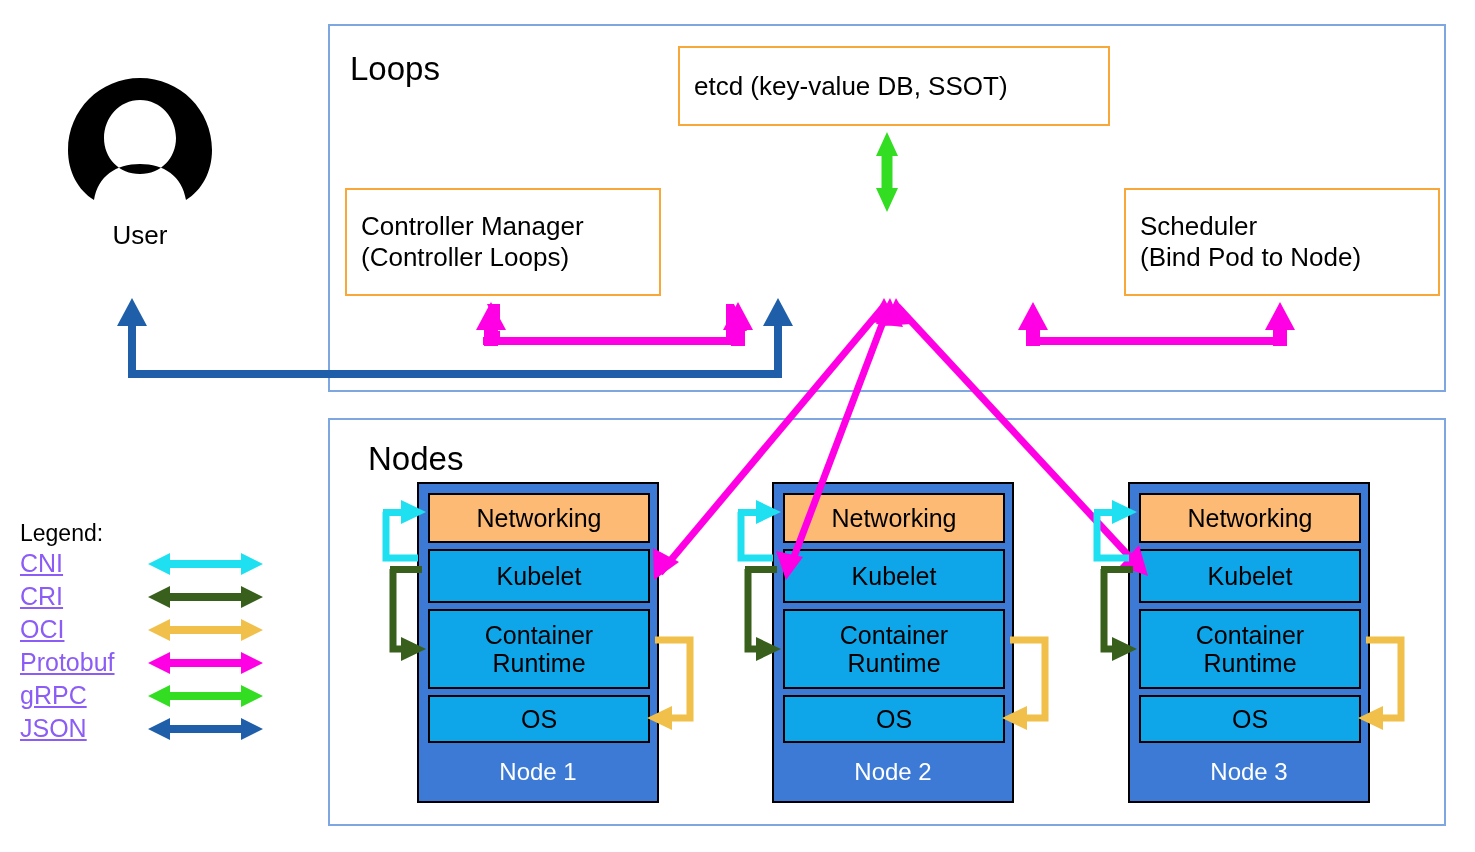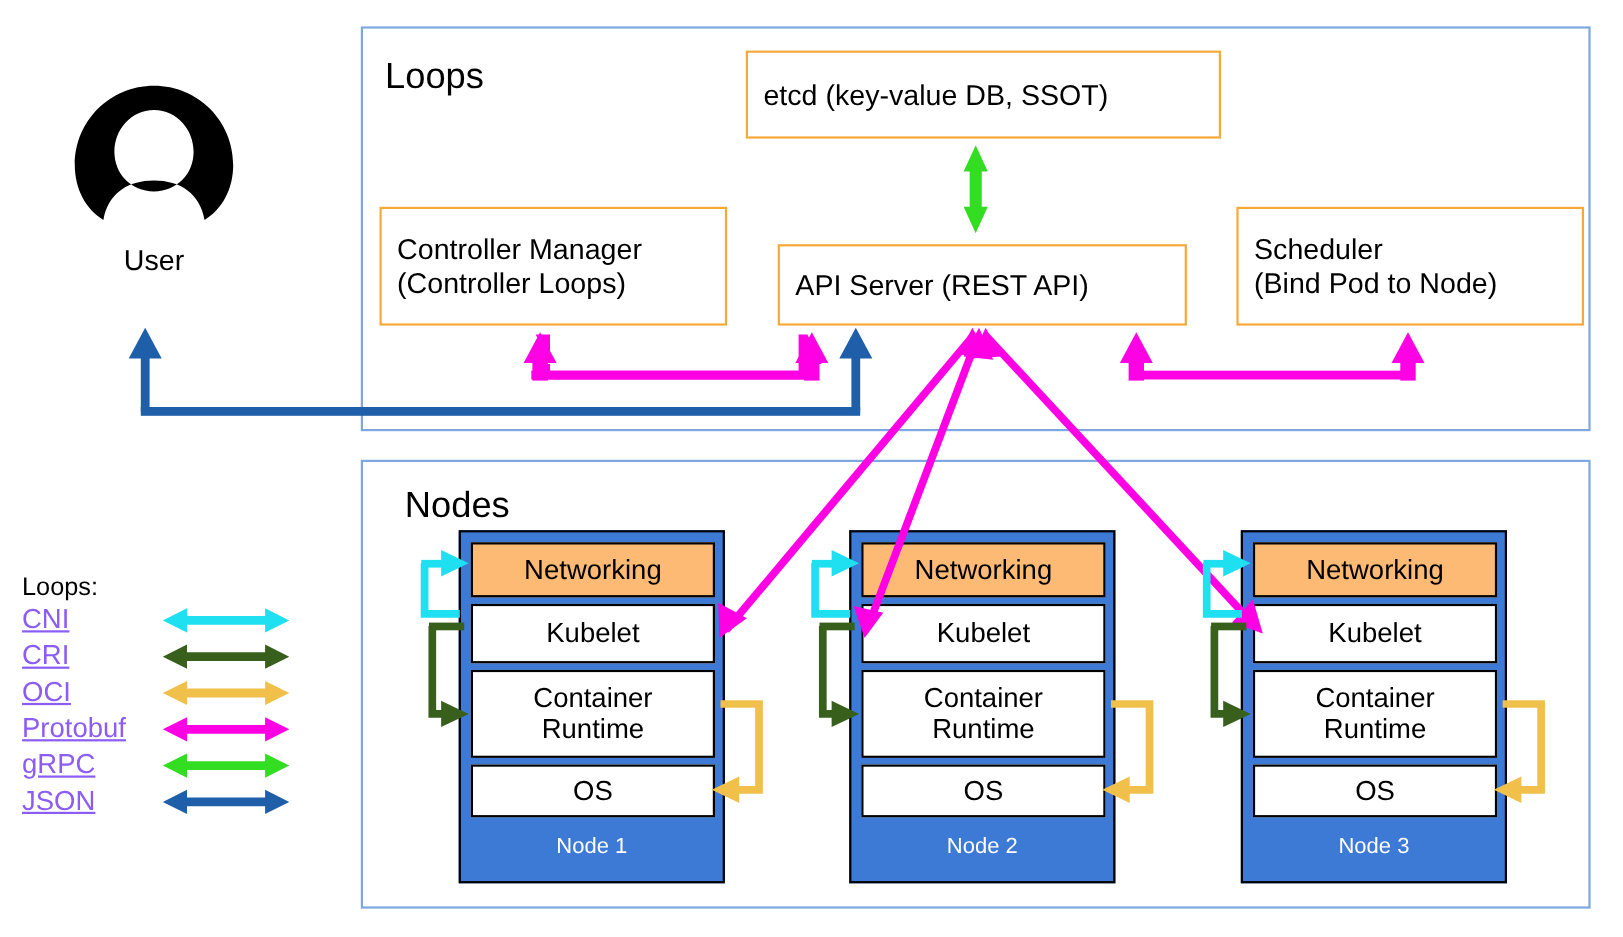--- a/index.html
+++ b/index.html
@@ -52,39 +52,39 @@
   }
 
   
   .node-shell {
     background: #3D7AD6;
     border: 2px solid #000000;
     box-sizing: border-box;
   }
   .node-layer {
     position: absolute;
-    background: #ffffff;
+    background: #0ea5e9;
     border: 2px solid #000000;
     box-sizing: border-box;
     display: flex;
     align-items: center;
     justify-content: center;
     font-size: 25px;
     color: #000000;
     line-height: 1.12;
     text-align: center;
     white-space: pre-line;
   }
   .node-layer.networking { background: #fdba74; }
   .node-label {
     position: absolute;
     left: 0; right: 0;
     text-align: center;
     color: #ffffff;
-    font-size: 20px;
+    font-size: 24px;
     white-space: nowrap;
   }
 
   
   .user-wrap { width: 160px; }
   .user-caption {
     text-align: center;
     font-size: 26px;
     color: #000000;
     margin-top: 4px;
@@ -140,23 +140,20 @@
 
   <div class="abs mbox" style="left:678px; top:46px; width:432px; height:80px; justify-content:flex-start;align-items:center;">
     <span class="mbox-text">etcd (key-value DB, SSOT)</span>
   </div>
 
   <div class="abs mbox" style="left:345px; top:188px; width:316px; height:108px;">
     <span class="mbox-text">Controller Manager
 (Controller Loops)</span>
   </div>
 
-  <div class="abs mbox" style="left:707px; top:222px; width:372px; height:74px;">
-    <span class="mbox-text">API Server (REST API)</span>
-  </div>
 
   <div class="abs mbox" style="left:1124px; top:188px; width:316px; height:108px;">
     <span class="mbox-text">Scheduler
 (Bind Pod to Node)</span>
   </div>
 
   <div class="abs group-frame" style="left:328px; top:418px; width:1118px; height:408px;"></div>
   <div class="abs group-title" style="left:368px; top:442px;">Nodes</div>
 
   <div class="abs node-shell" style="left:417px; top:482px; width:242px; height:321px;">
@@ -180,21 +177,21 @@
   <div class="abs node-shell" style="left:1128px; top:482px; width:242px; height:321px;">
     <div class="node-layer networking" style="left:9px; top:9px; width:222px; height:50px;">Networking</div>
     <div class="node-layer" style="left:9px; top:65px; width:222px; height:54px;">Kubelet</div>
     <div class="node-layer" style="left:9px; top:125px; width:222px; height:80px;">Container
 Runtime</div>
     <div class="node-layer" style="left:9px; top:211px; width:222px; height:48px;">OS</div>
     <div class="node-label" style="top:274px;">Node 3</div>
   </div>
 
   <div class="abs" style="left:20px; top:520px;">
-    <div class="legend-title">Loops:</div>
+    <div class="legend-title">Legend:</div>
 
     <div class="legend-row">
       <span class="legend-label">CNI</span>
       <svg class="legend-arrow" width="115" height="26" viewBox="0 0 115 26">
         <path d="M0 13 L22 2 L22 9 L93 9 L93 2 L115 13 L93 24 L93 17 L22 17 L22 24 Z" fill="#1FE0F0"></path>
       </svg>
     </div>
 
     <div class="legend-row">
       <span class="legend-label">CRI</span>

